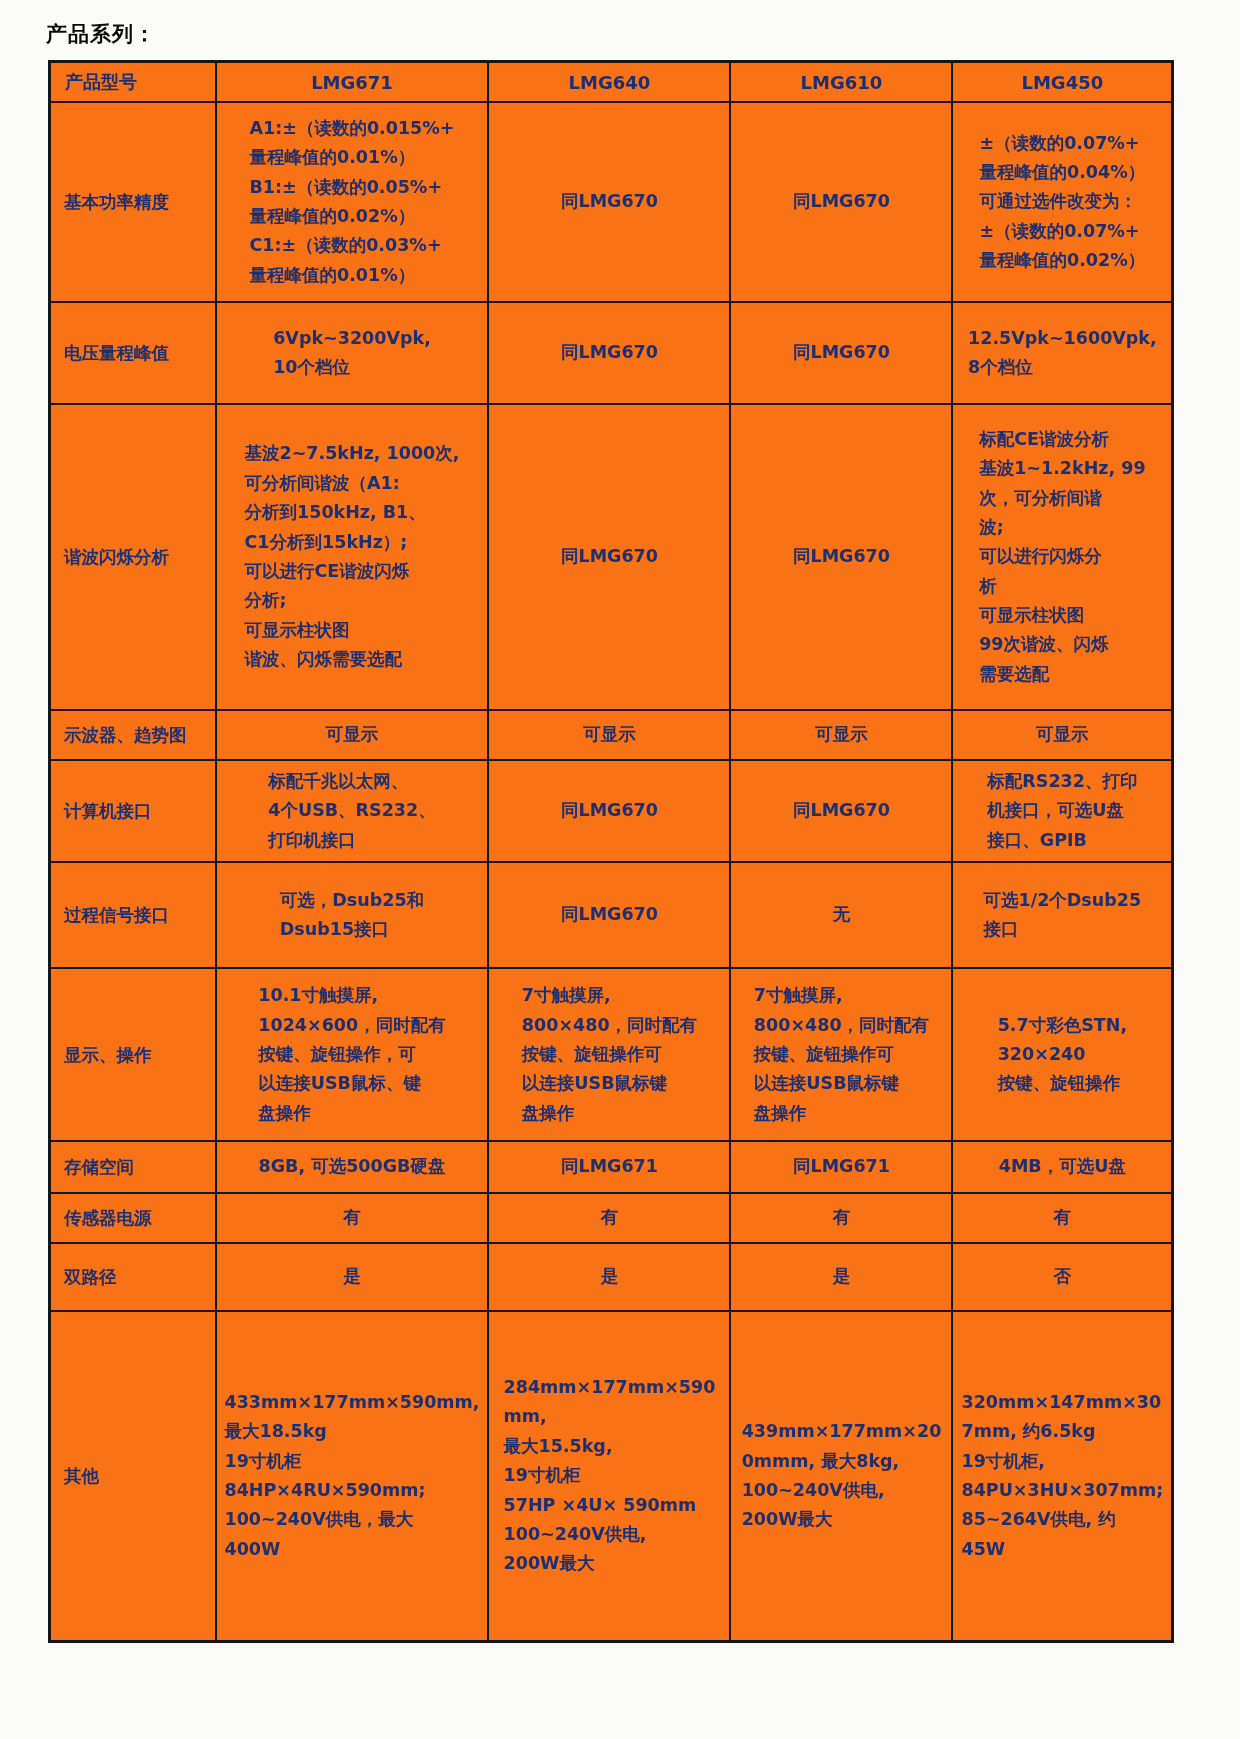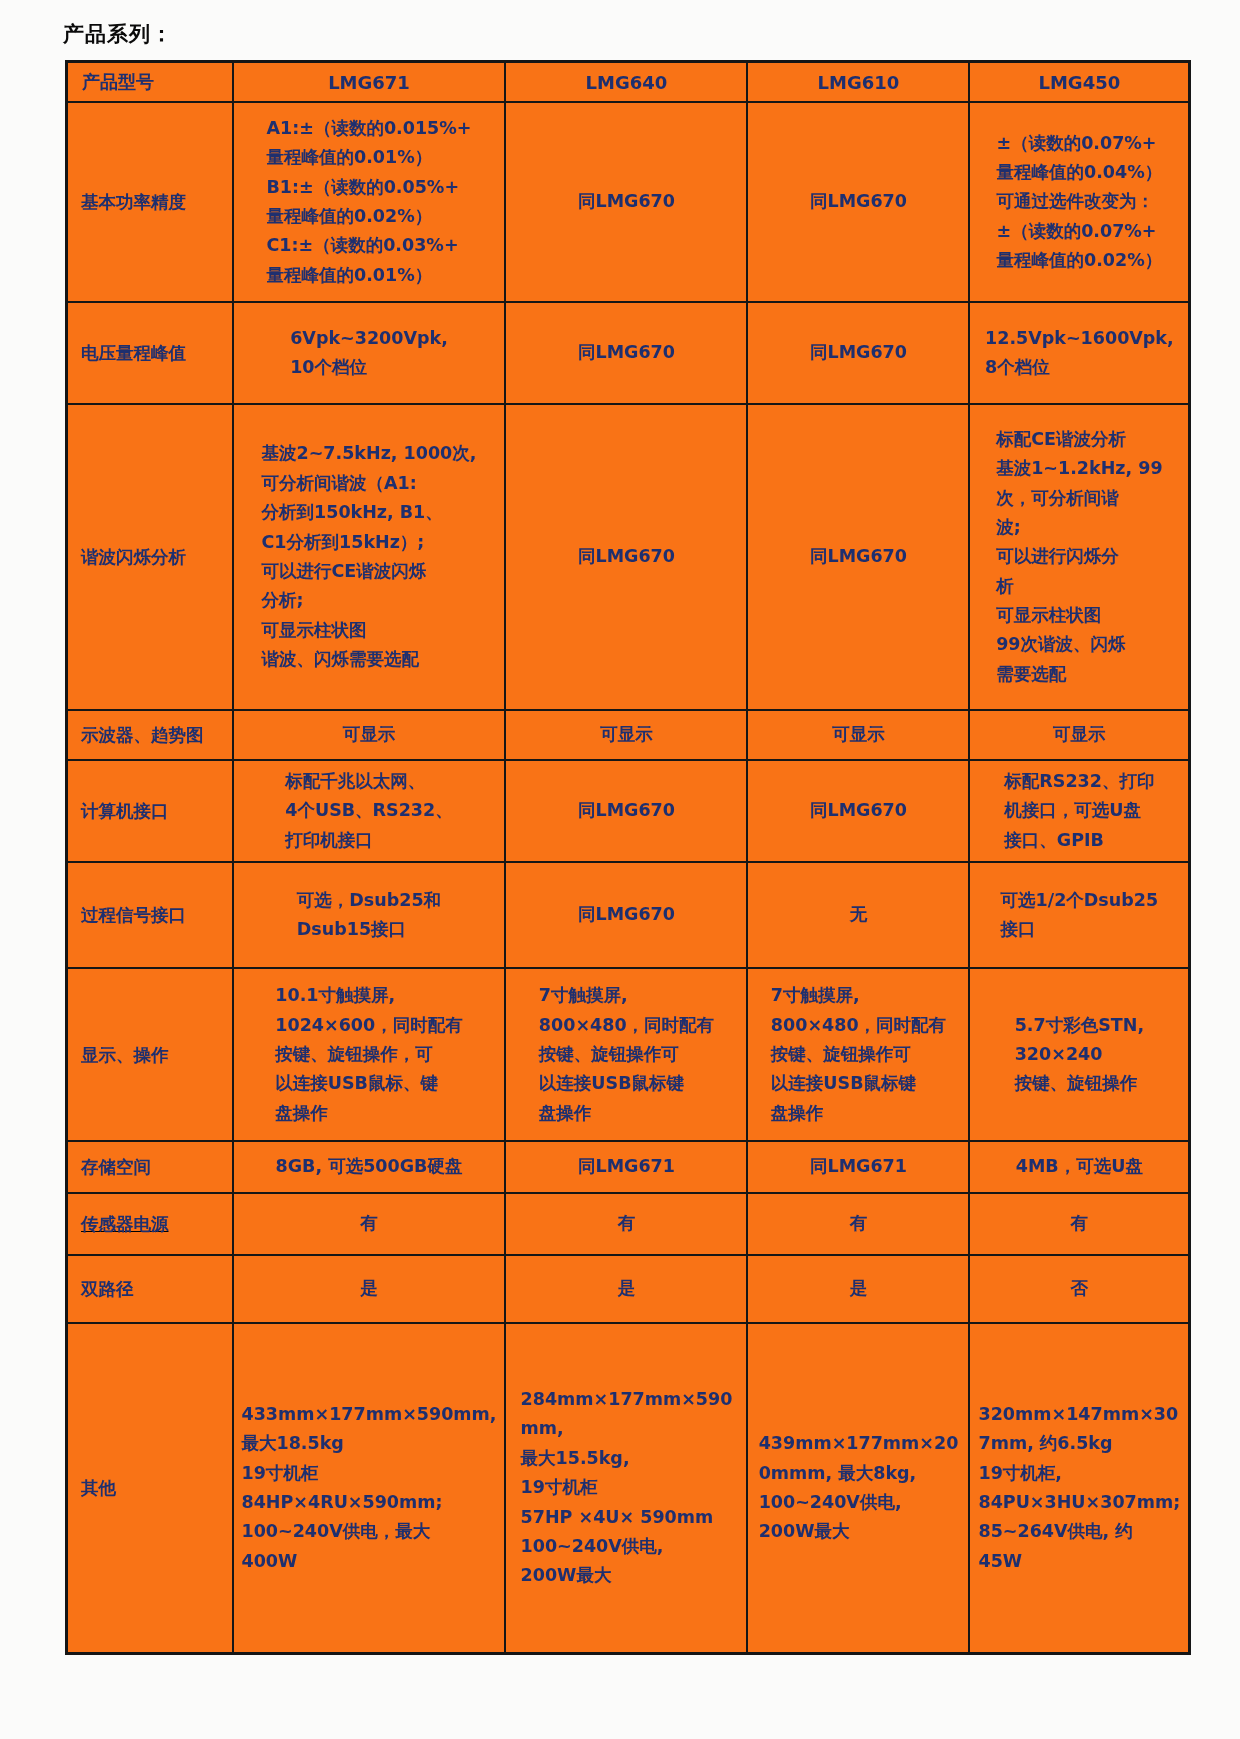--- a/index.html
+++ b/index.html
@@ -2,21 +2,21 @@
 <html><head>
 <meta charset="utf-8">
 <style>
   html,body{margin:0;padding:0;}
   body{
     width:1240px;height:1739px;
     background:#fbfbfa;
     font-family:"DejaVu Sans","Liberation Sans",sans-serif;
     -webkit-font-smoothing:antialiased;
   }
-  .page{padding:16px 0 0 59px;}
+  .page{padding:16px 0 0 42px;}
   .doc-title{
     font-size:21px;font-weight:bold;color:#0a0a0a;
     margin:4px 0 12px 4px;letter-spacing:1px;
   }
   table.cmp{
     border-collapse:collapse;table-layout:fixed;
     margin-left:6px;
     border:3px solid #161616;
     background:#f97316;
   }
@@ -46,21 +46,21 @@
   tr.r-h0{height:36px;}
   tr.r1{height:200px;}
   tr.r2{height:102px;}
   tr.r3{height:86px;}
   tr.r4{height:306px;}
   tr.r5{height:50px;}
   tr.r6{height:102px;}
   tr.r7{height:106px;}
   tr.r8{height:173px;}
   tr.r9{height:52px;}
-  tr.r10{height:62px;text-decoration:underline;}
+  tr.r10{height:50px;}
   tr.r11{height:68px;}
   tr.r12{height:330px;}
 </style>
 </head>
 <body>
 
 <div class="page">
   <div class="doc-title">产品系列：</div>
 
   <table class="cmp">

